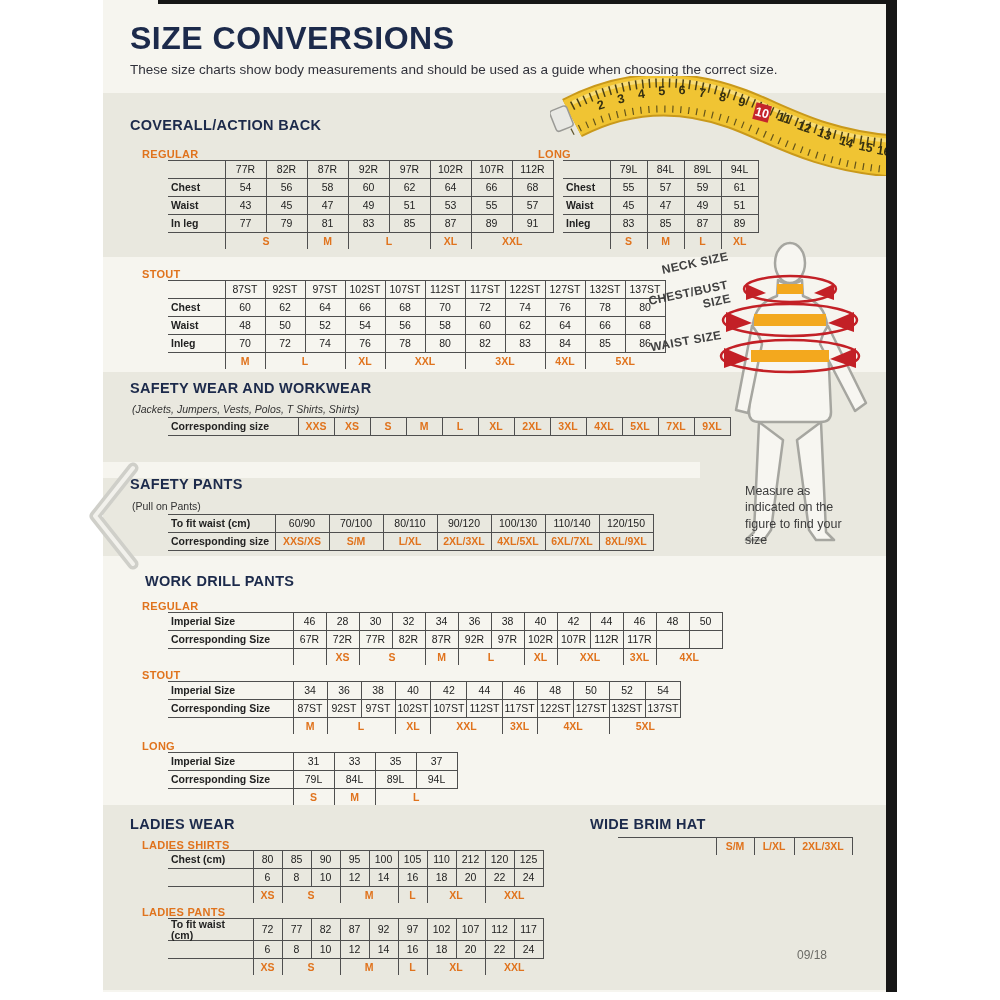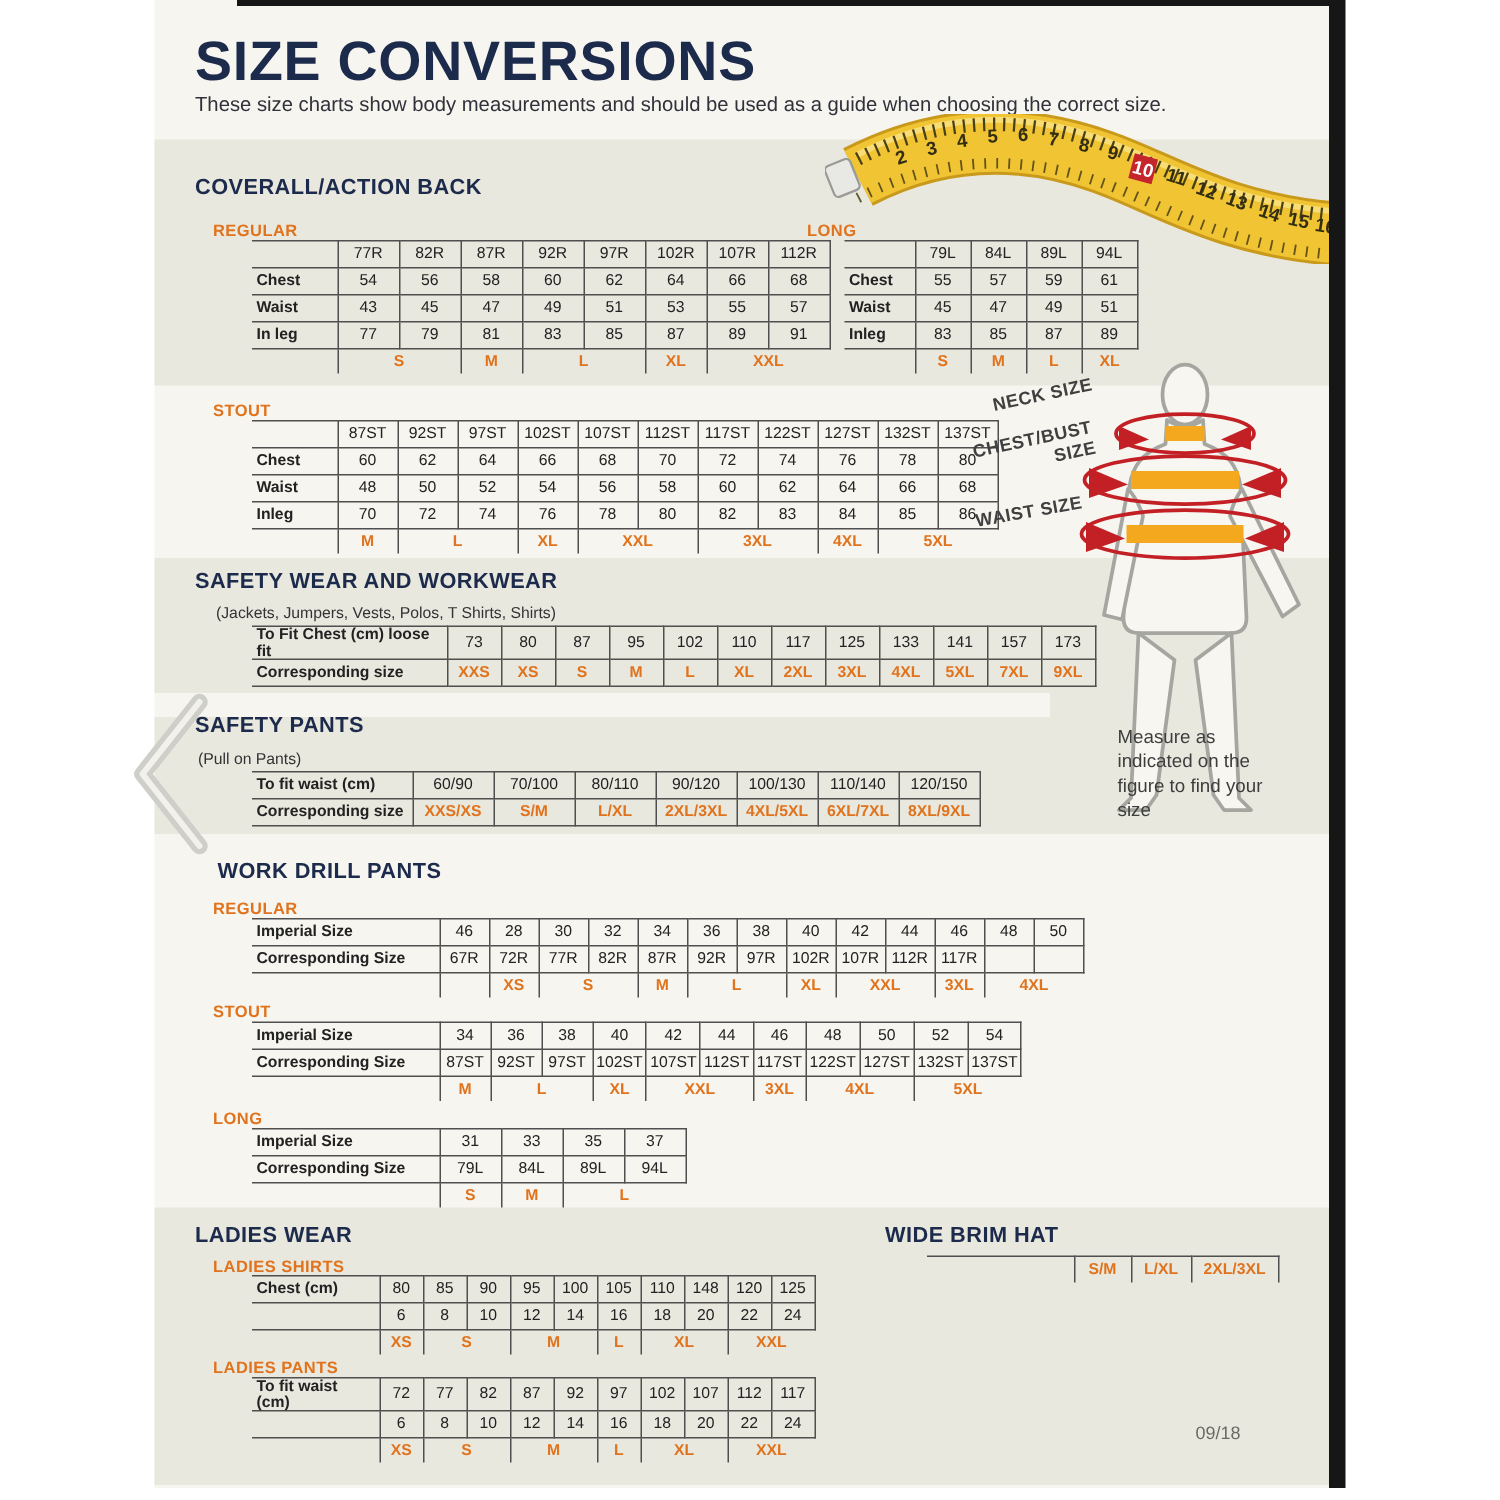--- a/index.html
+++ b/index.html
@@ -2,21 +2,21 @@
 <html><head>
 <meta charset="utf-8">
 <style>
   html,body{margin:0;padding:0;background:#ffffff;}
   .canvas{position:relative;width:1000px;height:1000px;overflow:hidden;background:#ffffff;
           font-family:"Liberation Sans",sans-serif;}
   .abs{position:absolute;}
   .page-base{left:103px;top:0;width:783px;height:992px;background:#f6f5ef;}
   .band{background:#e9e8df;}
   .strip{background:#161616;}
-  .page-title{font-size:37px;font-weight:bold;color:#1c2a4b;letter-spacing:.5px;margin:0;}
+  .page-title{font-size:32px;font-weight:bold;color:#1c2a4b;letter-spacing:.5px;margin:0;}
   .page-subtitle{font-size:13.5px;color:#30313a;}
   .sec-h{font-size:14.5px;font-weight:bold;color:#1c2a4b;letter-spacing:.3px;}
   .tlabel{font-size:11px;font-weight:bold;color:#e0731d;letter-spacing:.3px;}
   .note{font-size:10.5px;color:#333;}
   .caption{font-size:12.5px;color:#3d3d3d;line-height:1.3;}
   .fig-label{font-size:12px;font-weight:bold;color:#404040;letter-spacing:.4px;}
   .footer{font-size:12px;color:#6b6b66;}
   table.sz{border-collapse:collapse;table-layout:fixed;color:#222;margin-left:28px;}
   .sz td{height:17px;padding:0 2px;text-align:center;vertical-align:middle;font-size:10.5px;line-height:1;}
   .sz tr.r td{border:1px solid #4f4f4f;}
@@ -312,54 +312,39 @@
       <polygon points="84,108 84,128 110,119"></polygon>
       <polygon points="216,108 216,128 190,119"></polygon>
     </g>
   </svg>
   <div class="abs fig-label" style="left:652px;top:256px;width:86px;text-align:center;transform:rotate(-12deg);">NECK SIZE</div>
   <div class="abs fig-label" style="left:646px;top:286px;width:84px;text-align:right;transform:rotate(-12deg);">CHEST/BUST SIZE</div>
   <div class="abs fig-label" style="left:644px;top:334px;width:84px;text-align:center;transform:rotate(-10deg);">WAIST SIZE</div>
   <div class="abs caption" style="left:745px;top:483px;width:102px;">Measure as indicated on the figure to find your size</div>
 
   <div class="abs sec-h" style="left:130px;top:380px;">SAFETY WEAR AND WORKWEAR</div>
-  <div class="abs note" style="left:144px;top:403px;">(Jackets, Jumpers, Vests, Polos, T Shirts, Shirts)</div>
+  <div class="abs note" style="left:132px;top:403px;font-style:italic;">(Jackets, Jumpers, Vests, Polos, T Shirts, Shirts)</div>
   <div class="abs" style="left:140px;top:417px;">
       <table class="sz">
         <colgroup>
           <col style="width: 130px;">
           <col style="width: 36px;">
           <col style="width: 36px;">
           <col style="width: 36px;">
           <col style="width: 36px;">
           <col style="width: 36px;">
           <col style="width: 36px;">
           <col style="width: 36px;">
           <col style="width: 36px;">
           <col style="width: 36px;">
           <col style="width: 36px;">
           <col style="width: 36px;">
           <col style="width: 36px;">
         </colgroup>
         <tbody>
-          <tr class="r">
-            <td class="lbl">To Fit Chest (cm) loose fit</td>
-            <td class="v">73</td>
-            <td class="v">80</td>
-            <td class="v">87</td>
-            <td class="v">95</td>
-            <td class="v">102</td>
-            <td class="v">110</td>
-            <td class="v">117</td>
-            <td class="v">125</td>
-            <td class="v">133</td>
-            <td class="v">141</td>
-            <td class="v">157</td>
-            <td class="v">173</td>
-          </tr>
           <tr class="r or">
             <td class="lbl">Corresponding size</td>
             <td class="v">XXS</td>
             <td class="v">XS</td>
             <td class="v">S</td>
             <td class="v">M</td>
             <td class="v">L</td>
             <td class="v">XL</td>
             <td class="v">2XL</td>
             <td class="v">3XL</td>
@@ -598,21 +583,21 @@
         <tbody>
           <tr class="r">
             <td class="lbl">Chest (cm)</td>
             <td class="v">80</td>
             <td class="v">85</td>
             <td class="v">90</td>
             <td class="v">95</td>
             <td class="v">100</td>
             <td class="v">105</td>
             <td class="v">110</td>
-            <td class="v">148</td>
+            <td class="v">212</td>
             <td class="v">120</td>
             <td class="v">125</td>
           </tr>
           <tr class="r">
             <td class="lbl"></td>
             <td class="v">6</td>
             <td class="v">8</td>
             <td class="v">10</td>
             <td class="v">12</td>
             <td class="v">14</td>

